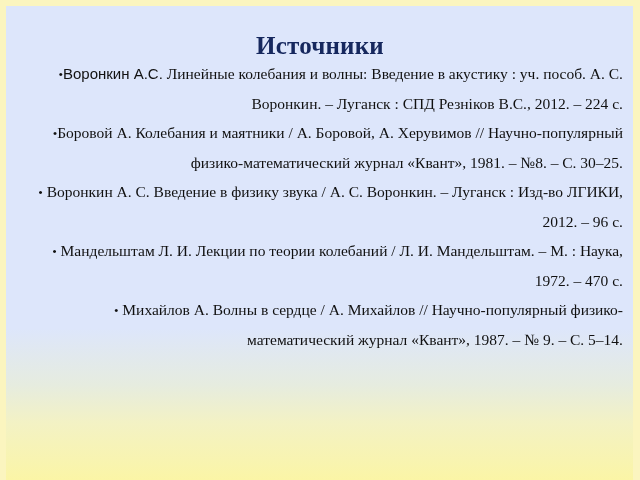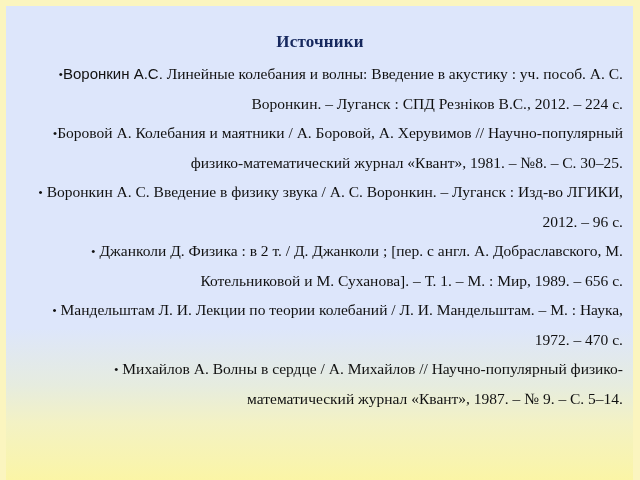--- a/index.html
+++ b/index.html
@@ -34,21 +34,21 @@
       #fbf5a6 100%);
   }
   .title {
     position: absolute;
     left: 0;
     top: 32px;
     width: 640px;
     text-align: center;
     font-family: "Liberation Serif", serif;
     font-weight: bold;
-    font-size: 17px;
+    font-size: 25px;
     color: #16285e;
     letter-spacing: 0.2px;
   }
   .refs {
     position: absolute;
     left: 33px;
     top: 59px;
     width: 590px;
     margin: 0;
     padding: 0;
@@ -75,17 +75,16 @@
 
 <div class="slide-frame">
   <div class="slide-panel"></div>
 
   <div class="title">Источники</div>
 
   <ul class="refs">
     <li class="ref"><span class="bullet">•</span><span class="lead-sans">Воронкин А.С.</span><span> Линейные колебания и волны: Введение в акустику : уч. пособ.  А. С. Воронкин. – Луганск : СПД Резніков В.С., 2012. – 224 с.</span></li>
     <li class="ref"><span class="bullet">•</span><span>Боровой А. Колебания и маятники / А. Боровой, А. Херувимов // Научно-популярный физико-математический журнал «Квант», 1981. – №8. – С. 30–25.</span></li>
     <li class="ref"><span class="bullet">•</span><span> Воронкин А. С. Введение в физику звука / А. С. Воронкин. – Луганск : Изд-во ЛГИКИ, 2012. – 96 с.</span></li>
-    <li class="ref"><span class="bullet">•</span><span> Джанколи Д. Физика : в 2 т. / Д. Джанколи ; [пер. с англ. А. Добраславского, М. Котельниковой и М. Суханова]. – Т. 1. – М. : Мир, 1989. – 656 с.</span></li>
     <li class="ref"><span class="bullet">•</span><span> Мандельштам Л. И. Лекции по теории колебаний / Л. И. Мандельштам. – М. : Наука, 1972. – 470 с.</span></li>
     <li class="ref"><span class="bullet">•</span><span> Михайлов А. Волны в сердце / А. Михайлов // Научно-популярный физико-математический журнал «Квант», 1987. – № 9. – С. 5–14.</span></li>
   </ul>
 </div>
 
 </body></html>

